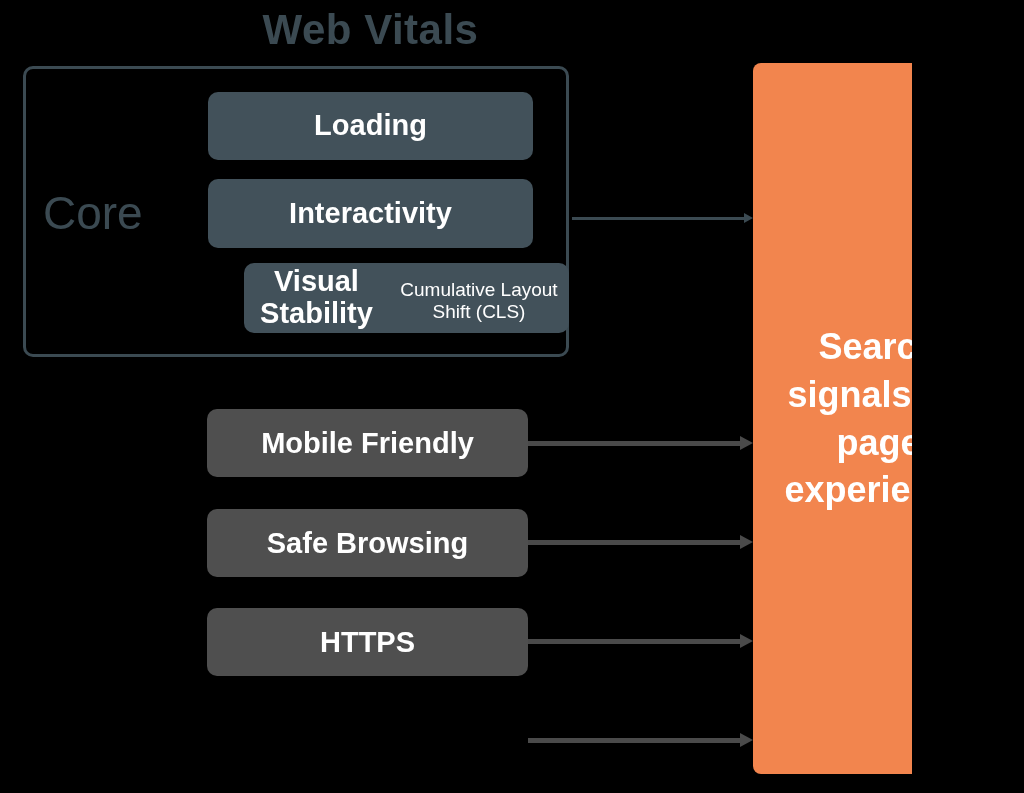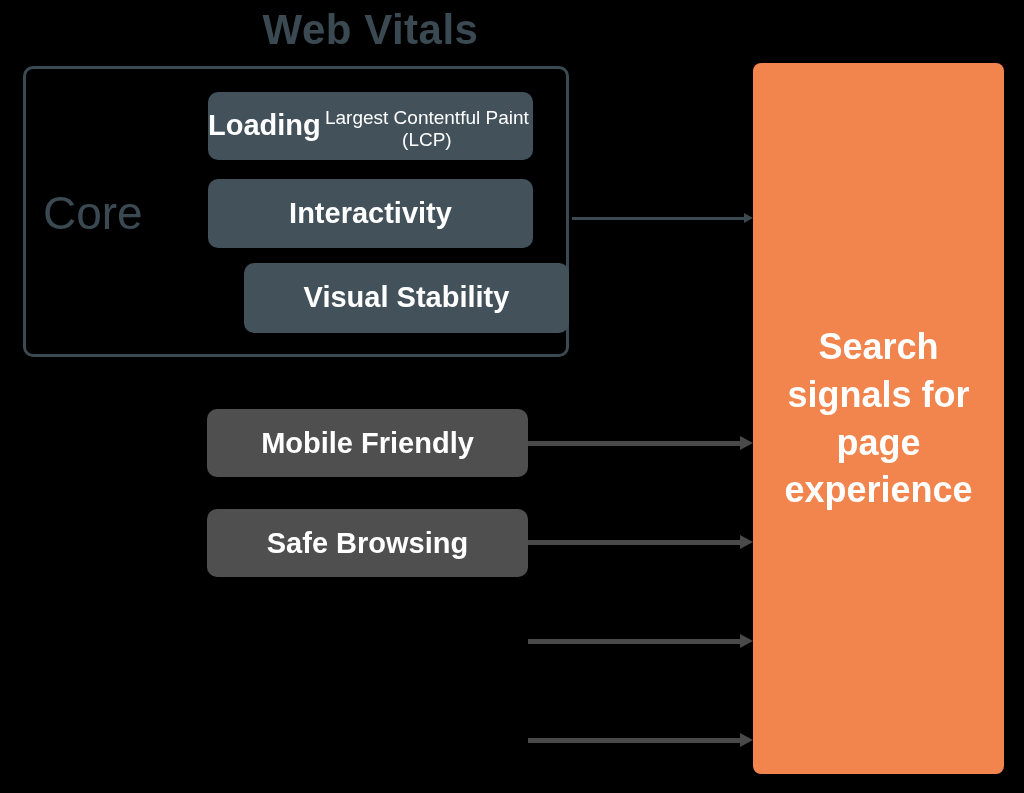--- a/index.html
+++ b/index.html
@@ -1,17 +1,17 @@
 <!DOCTYPE html>
 <html style="--background: #000000; --slate: #3B4A52; --slate_fill: #42515A; --gray: #4F4F4F; --arrow_gray: #4A4A4A; --orange: #F2854E; --white: #FFFFFF;"><head>
 <meta charset="utf-8">
 <style>
   html,body { margin:0; padding:0; background:#000; }
   .canvas {
-    position:relative; width:1024px; height:793px;
+    position:relative; width:912px; height:793px;
     background:var(--background,#000);
     font-family:"Liberation Sans", sans-serif;
     overflow:hidden;
   }
 
   .diagram-title {
     position:absolute; left:178px; top:6px; width:385px;
     text-align:center; font-size:42px; font-weight:bold;
     color:var(--slate,#3B4A52); letter-spacing:0.5px;
   }
@@ -91,33 +91,34 @@
 
 <div class="canvas">
 
   <div class="diagram-title">Web Vitals</div>
 
   <div class="core-outline"></div>
   <div class="core-label">Core</div>
 
   <div class="metric" id="m-loading">
     <div class="metric-title">Loading</div>
-    <div class="metric-sub">Largest Contentful Paint (LCP)</div>
   </div>
 
   <div class="metric" id="m-interactivity">
     <div class="metric-title">Interactivity</div>
   </div>
 
   <div class="metric" id="m-visual">
     <div class="metric-title">Visual Stability</div>
+    <div class="metric-sub">Cumulative Layout Shift (CLS)</div>
   </div>
 
   <div class="signal" id="s-safe">Safe Browsing</div>
   <div class="signal" id="s-mobile">Mobile Friendly</div>
+  <div class="signal" id="s-https">HTTPS</div>
 
   <div class="result-box">
     <span>Search signals for page experience</span>
   </div>
 
   <div class="arrow arrow-slate" id="a-core">
     <div class="shaft"></div>
     <div class="head"></div>
   </div>
   <div class="arrow arrow-gray" id="a-mobile">

